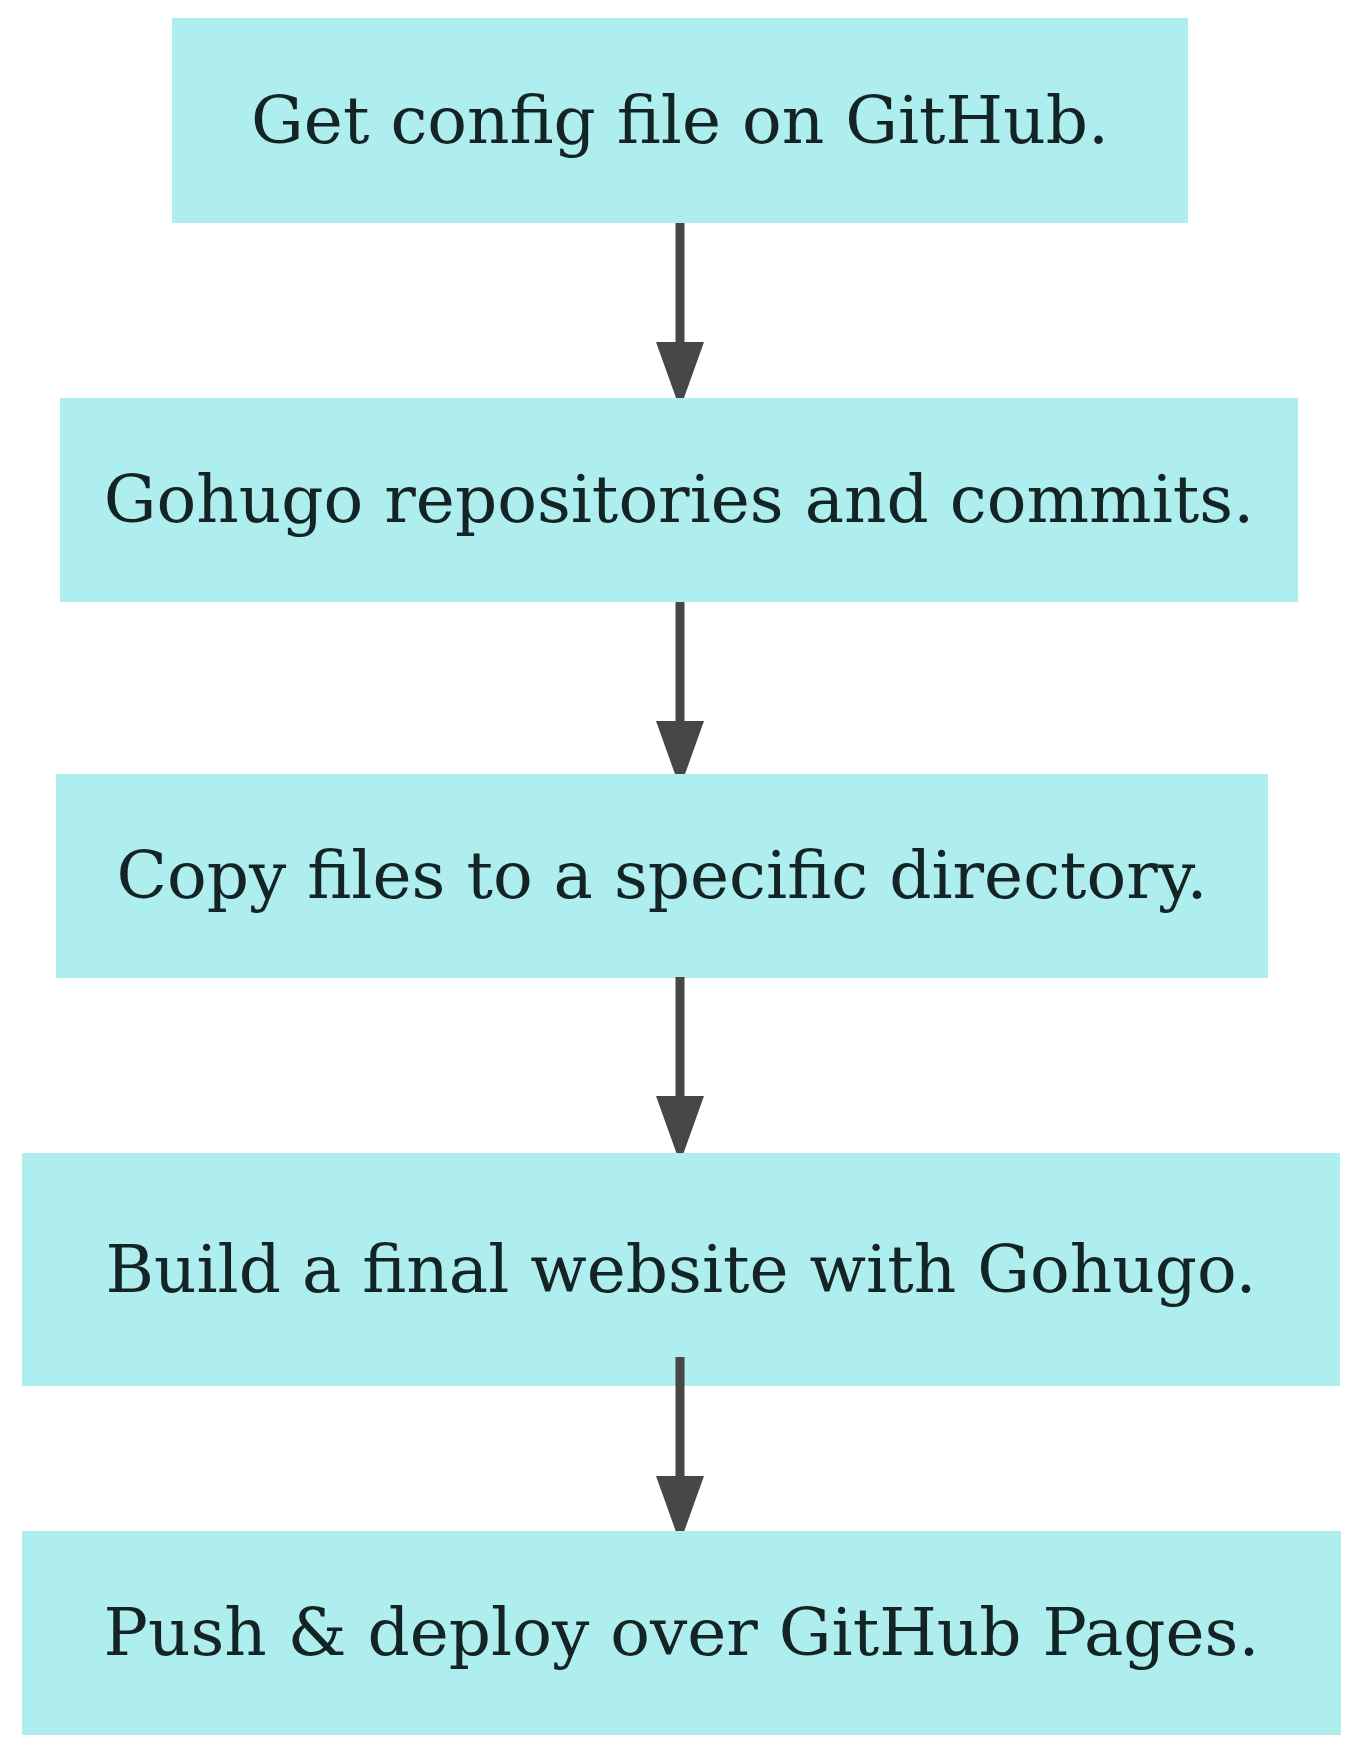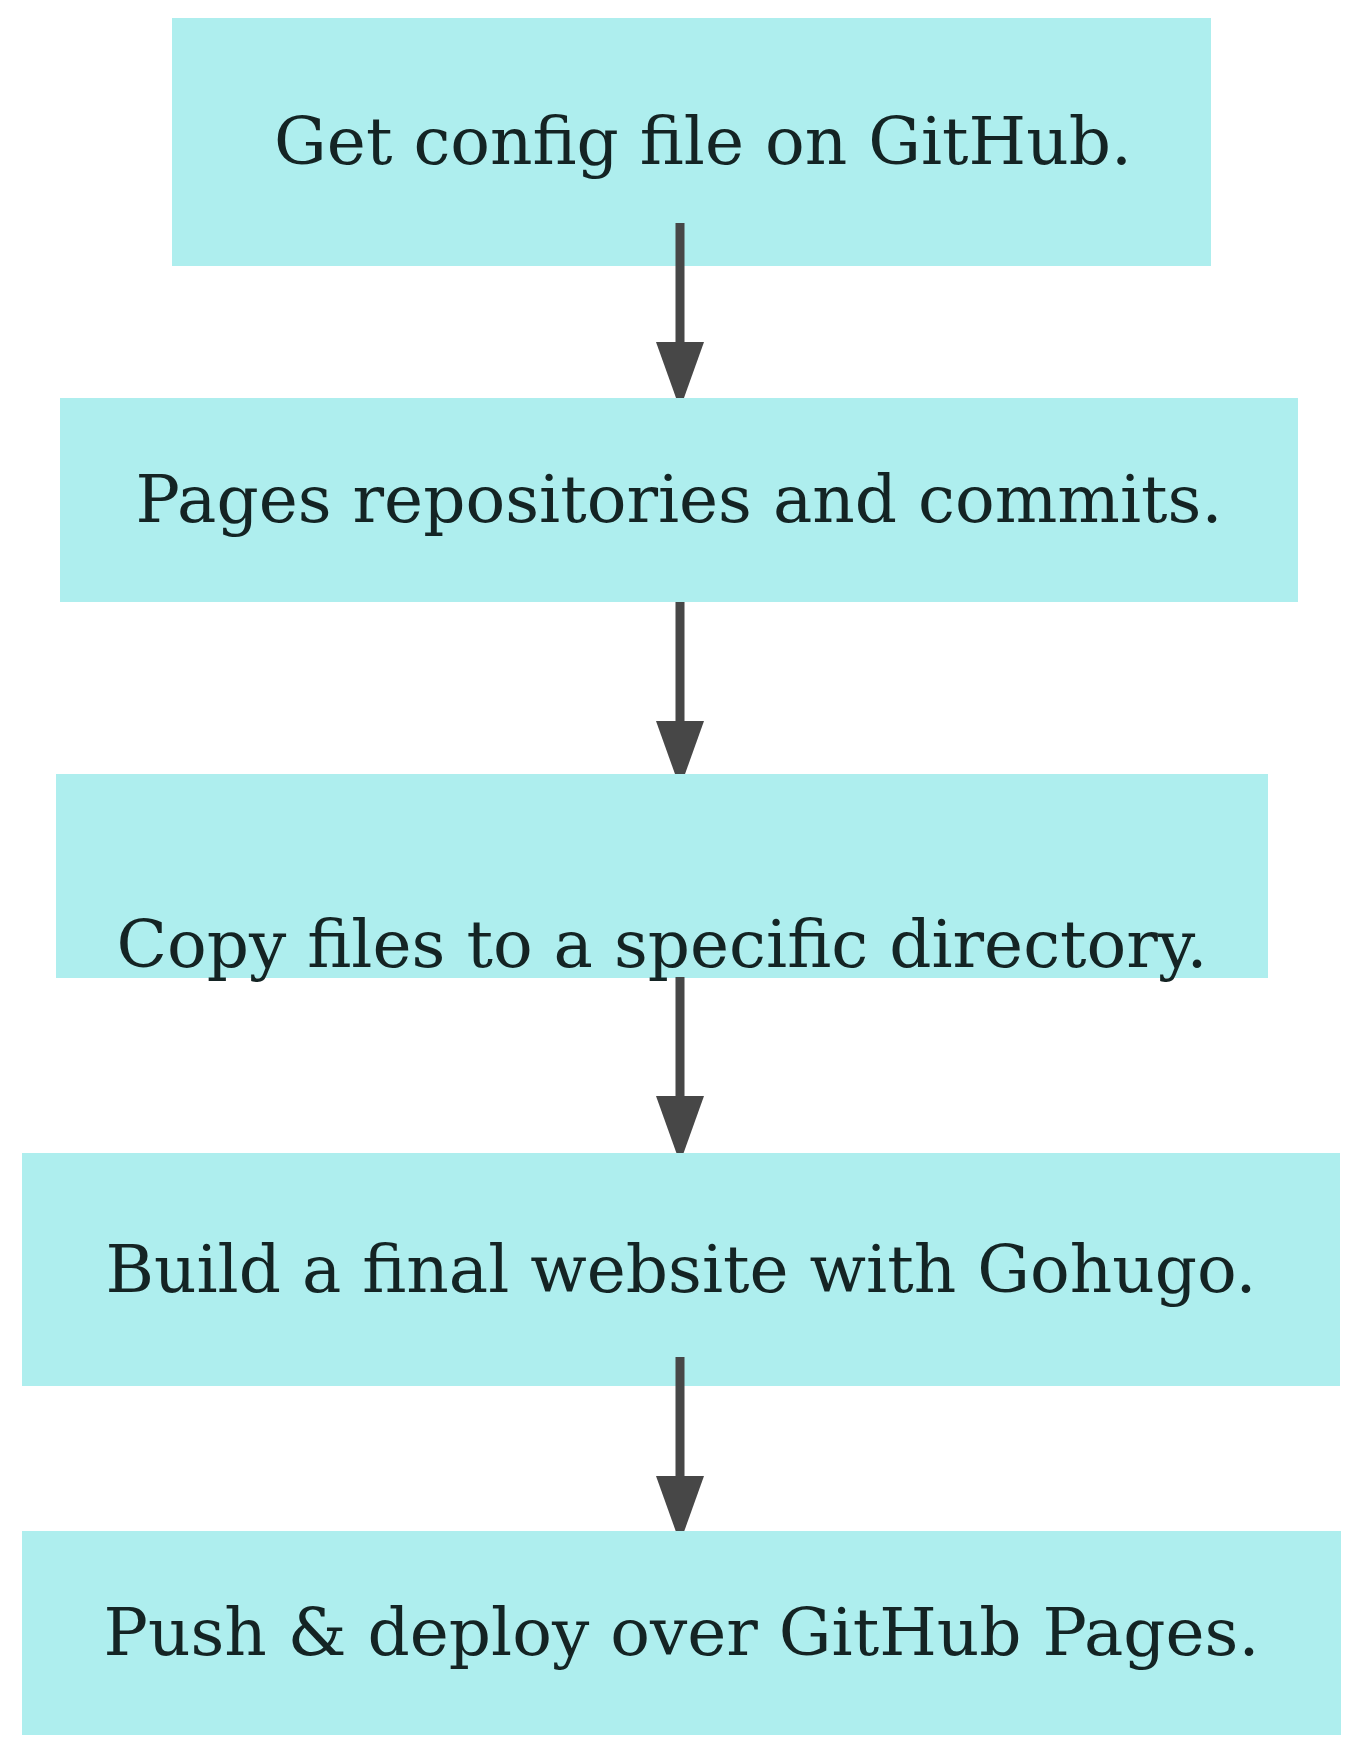--- a/index.html
+++ b/index.html
@@ -20,23 +20,23 @@
     background: var(--node-fill, #aeeeee);
     color: var(--text-color, #142424);
     display: flex;
     align-items: center;
     justify-content: center;
     text-align: center;
     font-size: 66px;
     line-height: 1;
     white-space: nowrap;
   }
-  .node-0 { left: 172px; top:   18px; width: 1016px; height: 248px; padding-left: 23px; }
+  .node-0 { left: 172px; top:   18px; width: 1016px; height: 205px; }
   .node-1 { left:  60px; top:  398px; width: 1238px; height: 204px; }
-  .node-2 { left:  56px; top:  774px; width: 1212px; height: 204px; align-items: flex-end; }
+  .node-2 { left:  56px; top:  774px; width: 1212px; height: 204px; }
   .node-3 { left:  22px; top: 1153px; width: 1318px; height: 233px; }
   .node-4 { left:  22px; top: 1531px; width: 1319px; height: 204px; }
   .arrow {
     position: absolute;
     left: 650px;
     width: 60px;
     height: 186px;
     color: var(--arrow-color, #474747);
   }
   .arrow-0 { top:  223px; }
@@ -52,21 +52,21 @@
   <div class="node node-0">
     <span>Get config file on GitHub.</span>
   </div>
 
   <svg class="arrow arrow-0" viewBox="0 0 60 186" xmlns="http://www.w3.org/2000/svg">
     <line x1="30" y1="0" x2="30" y2="124" stroke="currentColor" stroke-width="9"></line>
     <polygon points="6,119 54,119 30,186" fill="currentColor"></polygon>
   </svg>
 
   <div class="node node-1">
-    <span>Pages repositories and commits.</span>
+    <span>Gohugo repositories and commits.</span>
   </div>
 
   <svg class="arrow arrow-1" viewBox="0 0 60 186" xmlns="http://www.w3.org/2000/svg">
     <line x1="30" y1="0" x2="30" y2="124" stroke="currentColor" stroke-width="9"></line>
     <polygon points="6,119 54,119 30,186" fill="currentColor"></polygon>
   </svg>
 
   <div class="node node-2">
     <span>Copy files to a specific directory.</span>
   </div>

